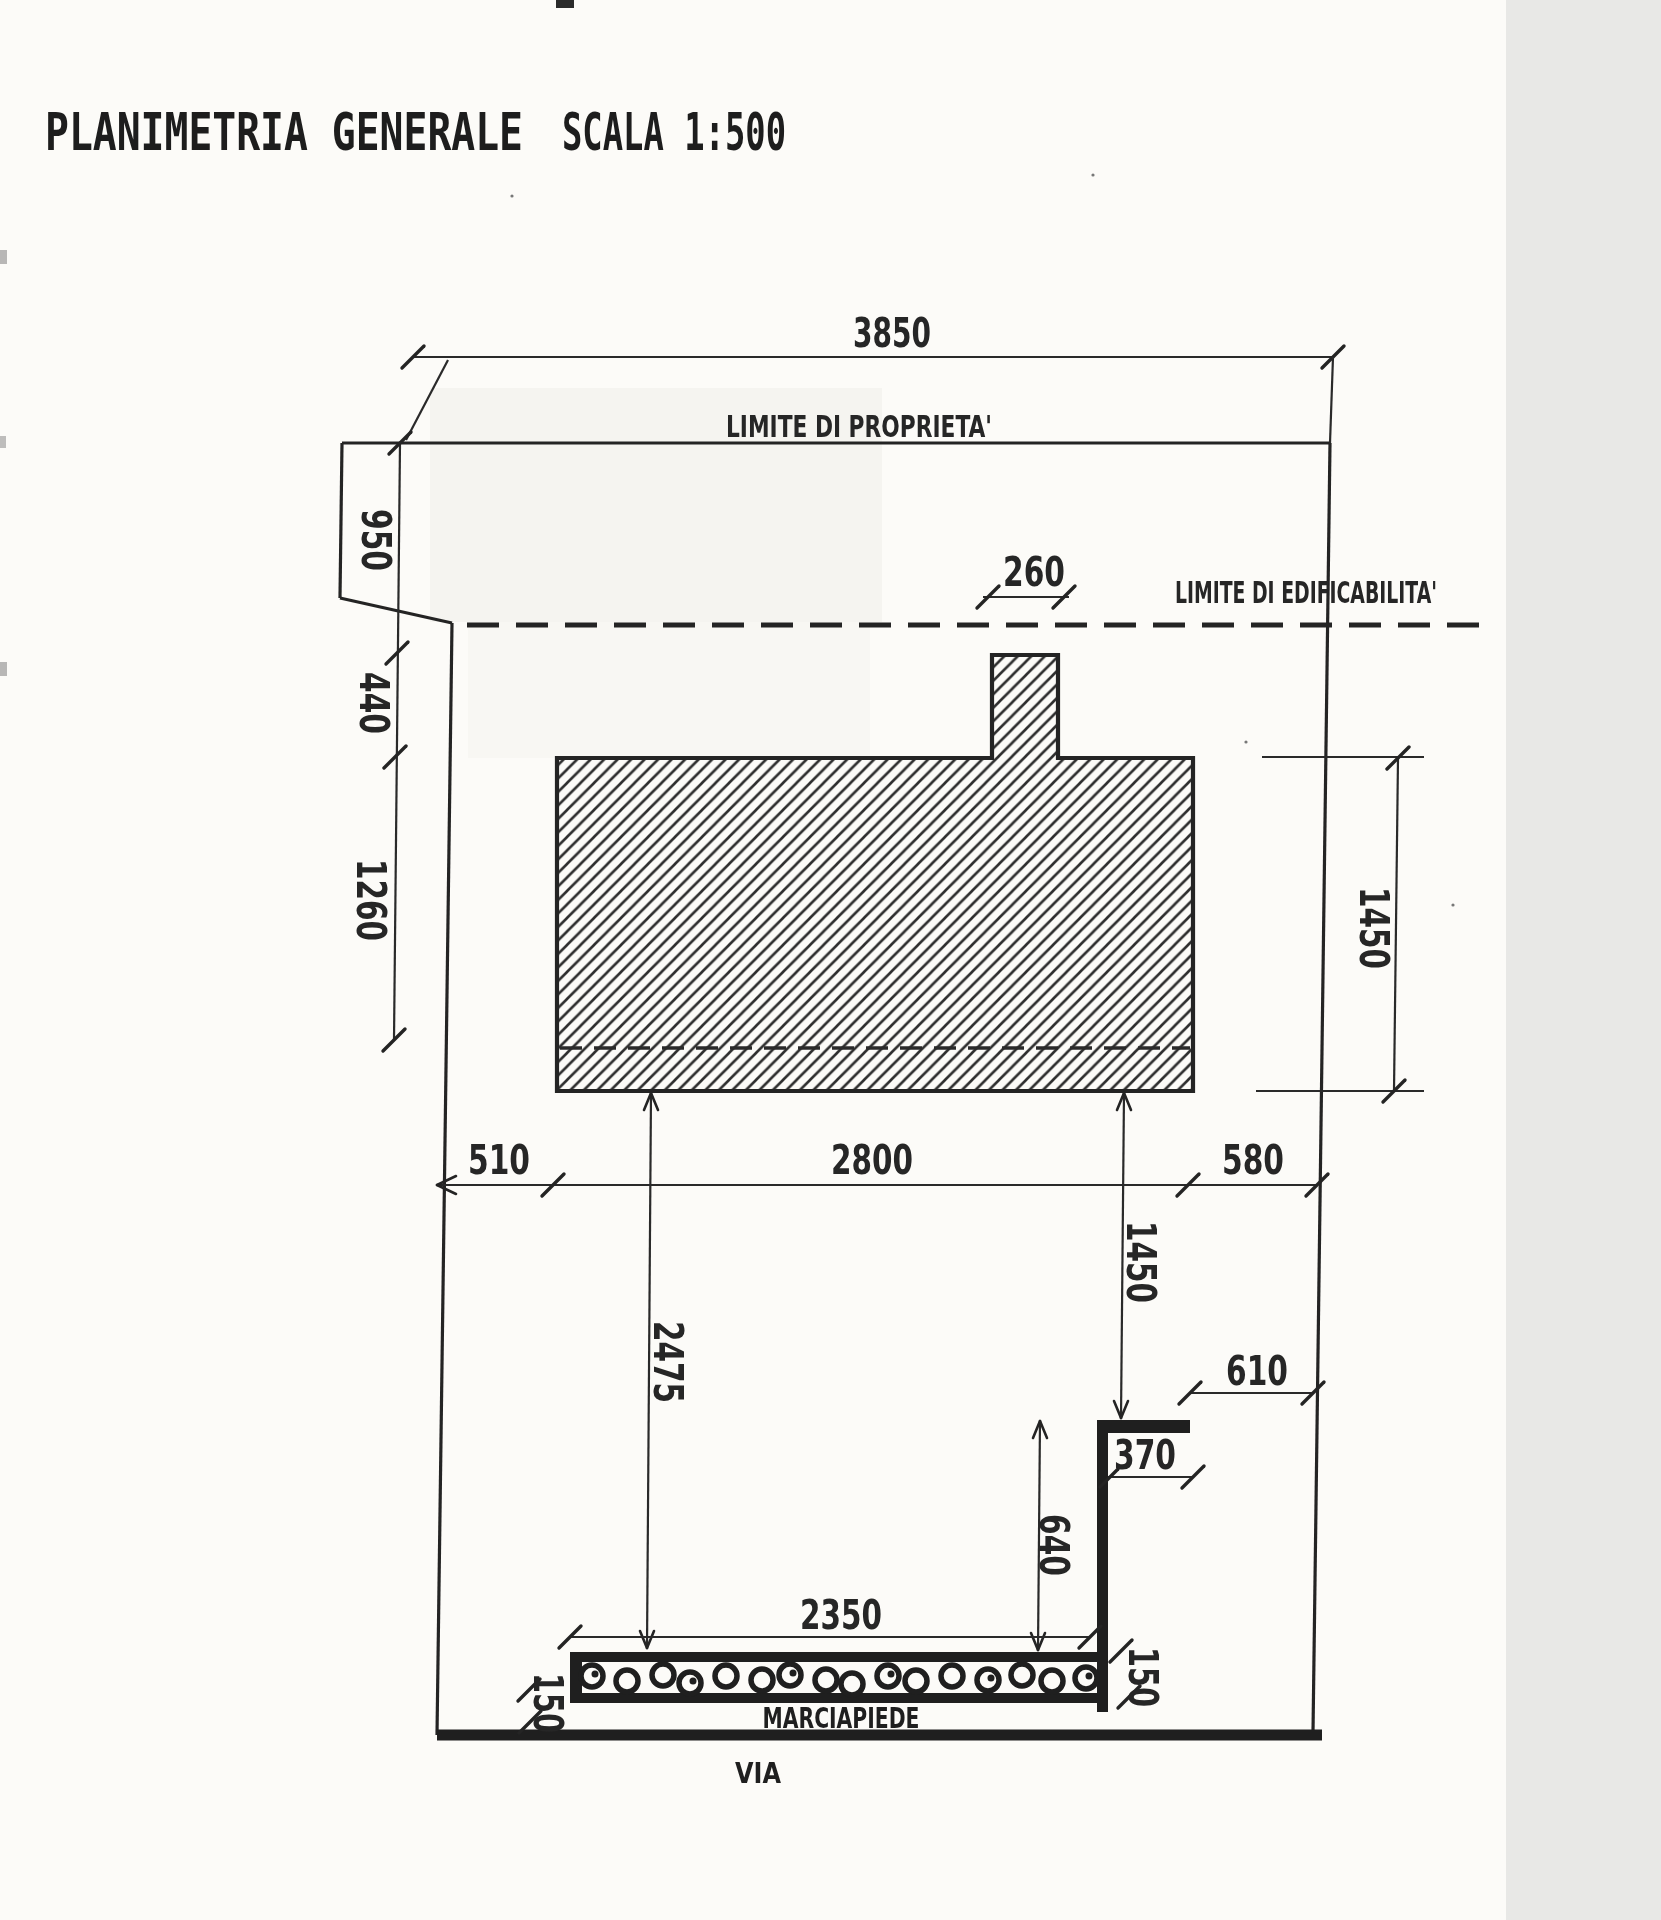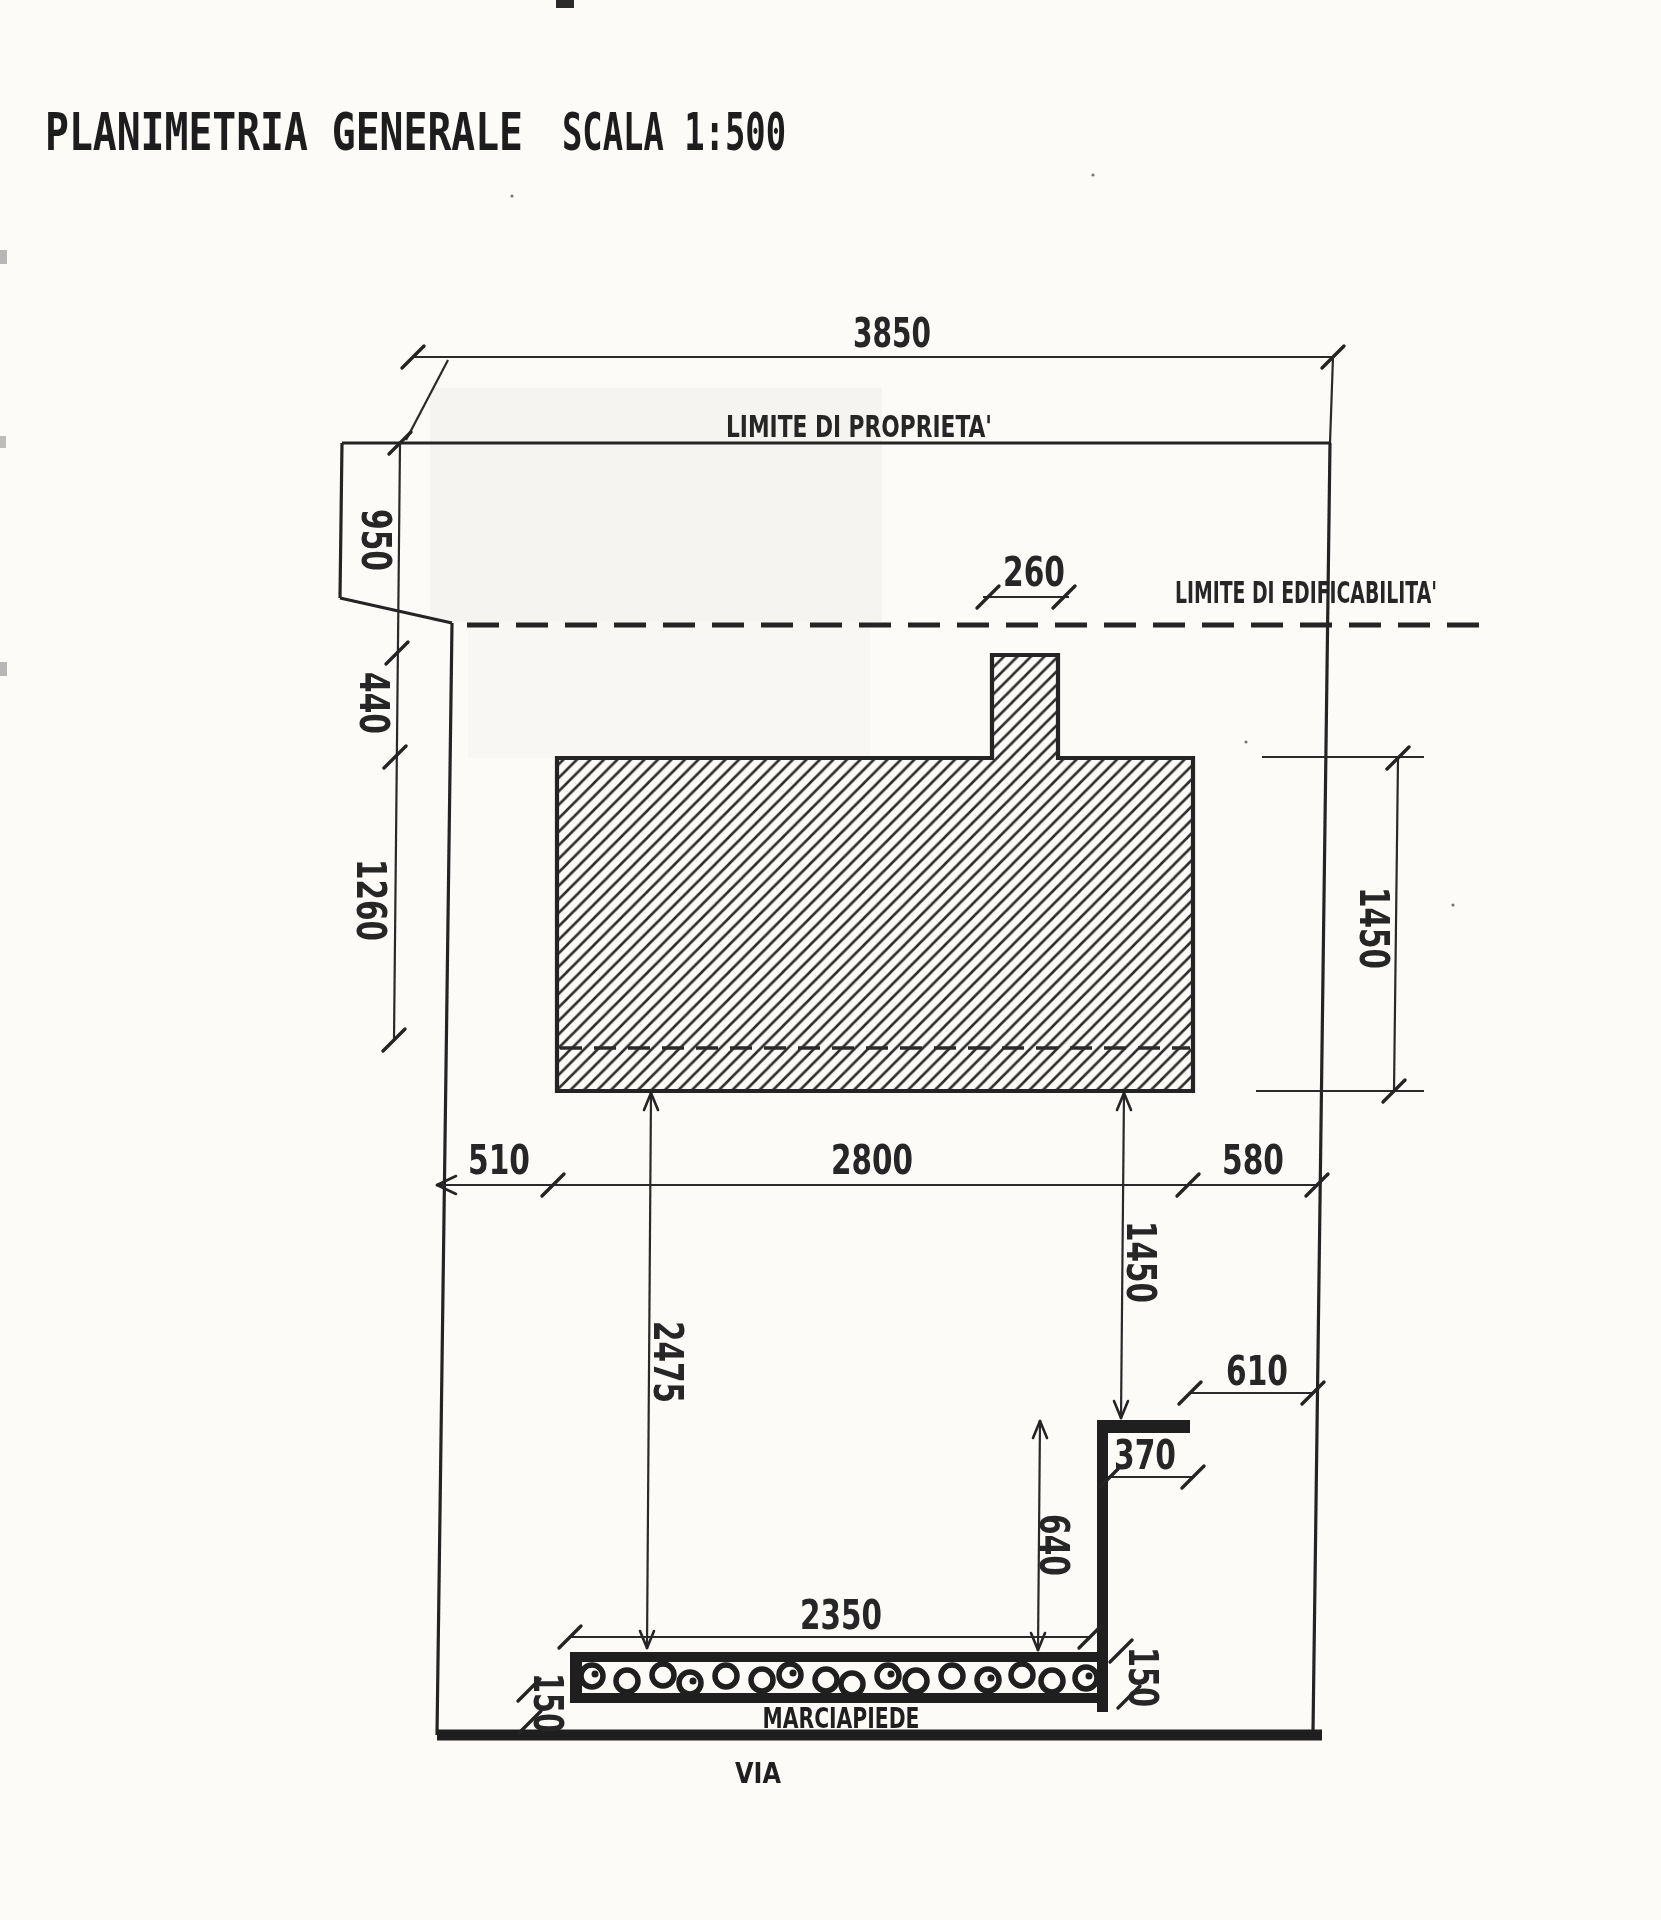--- a/index.html
+++ b/index.html
@@ -1,16 +1,16 @@
 <!DOCTYPE html>
 <html><head>
 <meta charset="utf-8">
 <style>
   html,body{margin:0;padding:0;background:#e8e8e6;}
-  .page{position:relative;width:1661px;height:1920px;background:#fcfbf8;overflow:hidden;
+  .page{position:relative;width:1506px;height:1920px;background:#fcfbf8;overflow:hidden;
         font-family:"DejaVu Sans",sans-serif;}
   svg{position:absolute;left:0;top:0;}
   .thin{stroke:#2a2a2a;stroke-width:2.2;fill:none;}
   .bnd{stroke:#242424;stroke-width:3.2;fill:none;}
   .tick{stroke:#242424;stroke-width:3.4;fill:none;stroke-linecap:round;}
   .arr{stroke:#242424;stroke-width:2.6;fill:none;stroke-linecap:round;}
   .dashA{stroke:#242424;stroke-width:5;fill:none;stroke-dasharray:32 17;}
   .dashB{stroke:#2a2a2a;stroke-width:3.6;fill:none;stroke-dasharray:22 12;}
   .num{font:700 40px "DejaVu Sans",sans-serif;fill:#262626;}
   .lbl{font:700 31px "DejaVu Sans",sans-serif;fill:#262626;}

